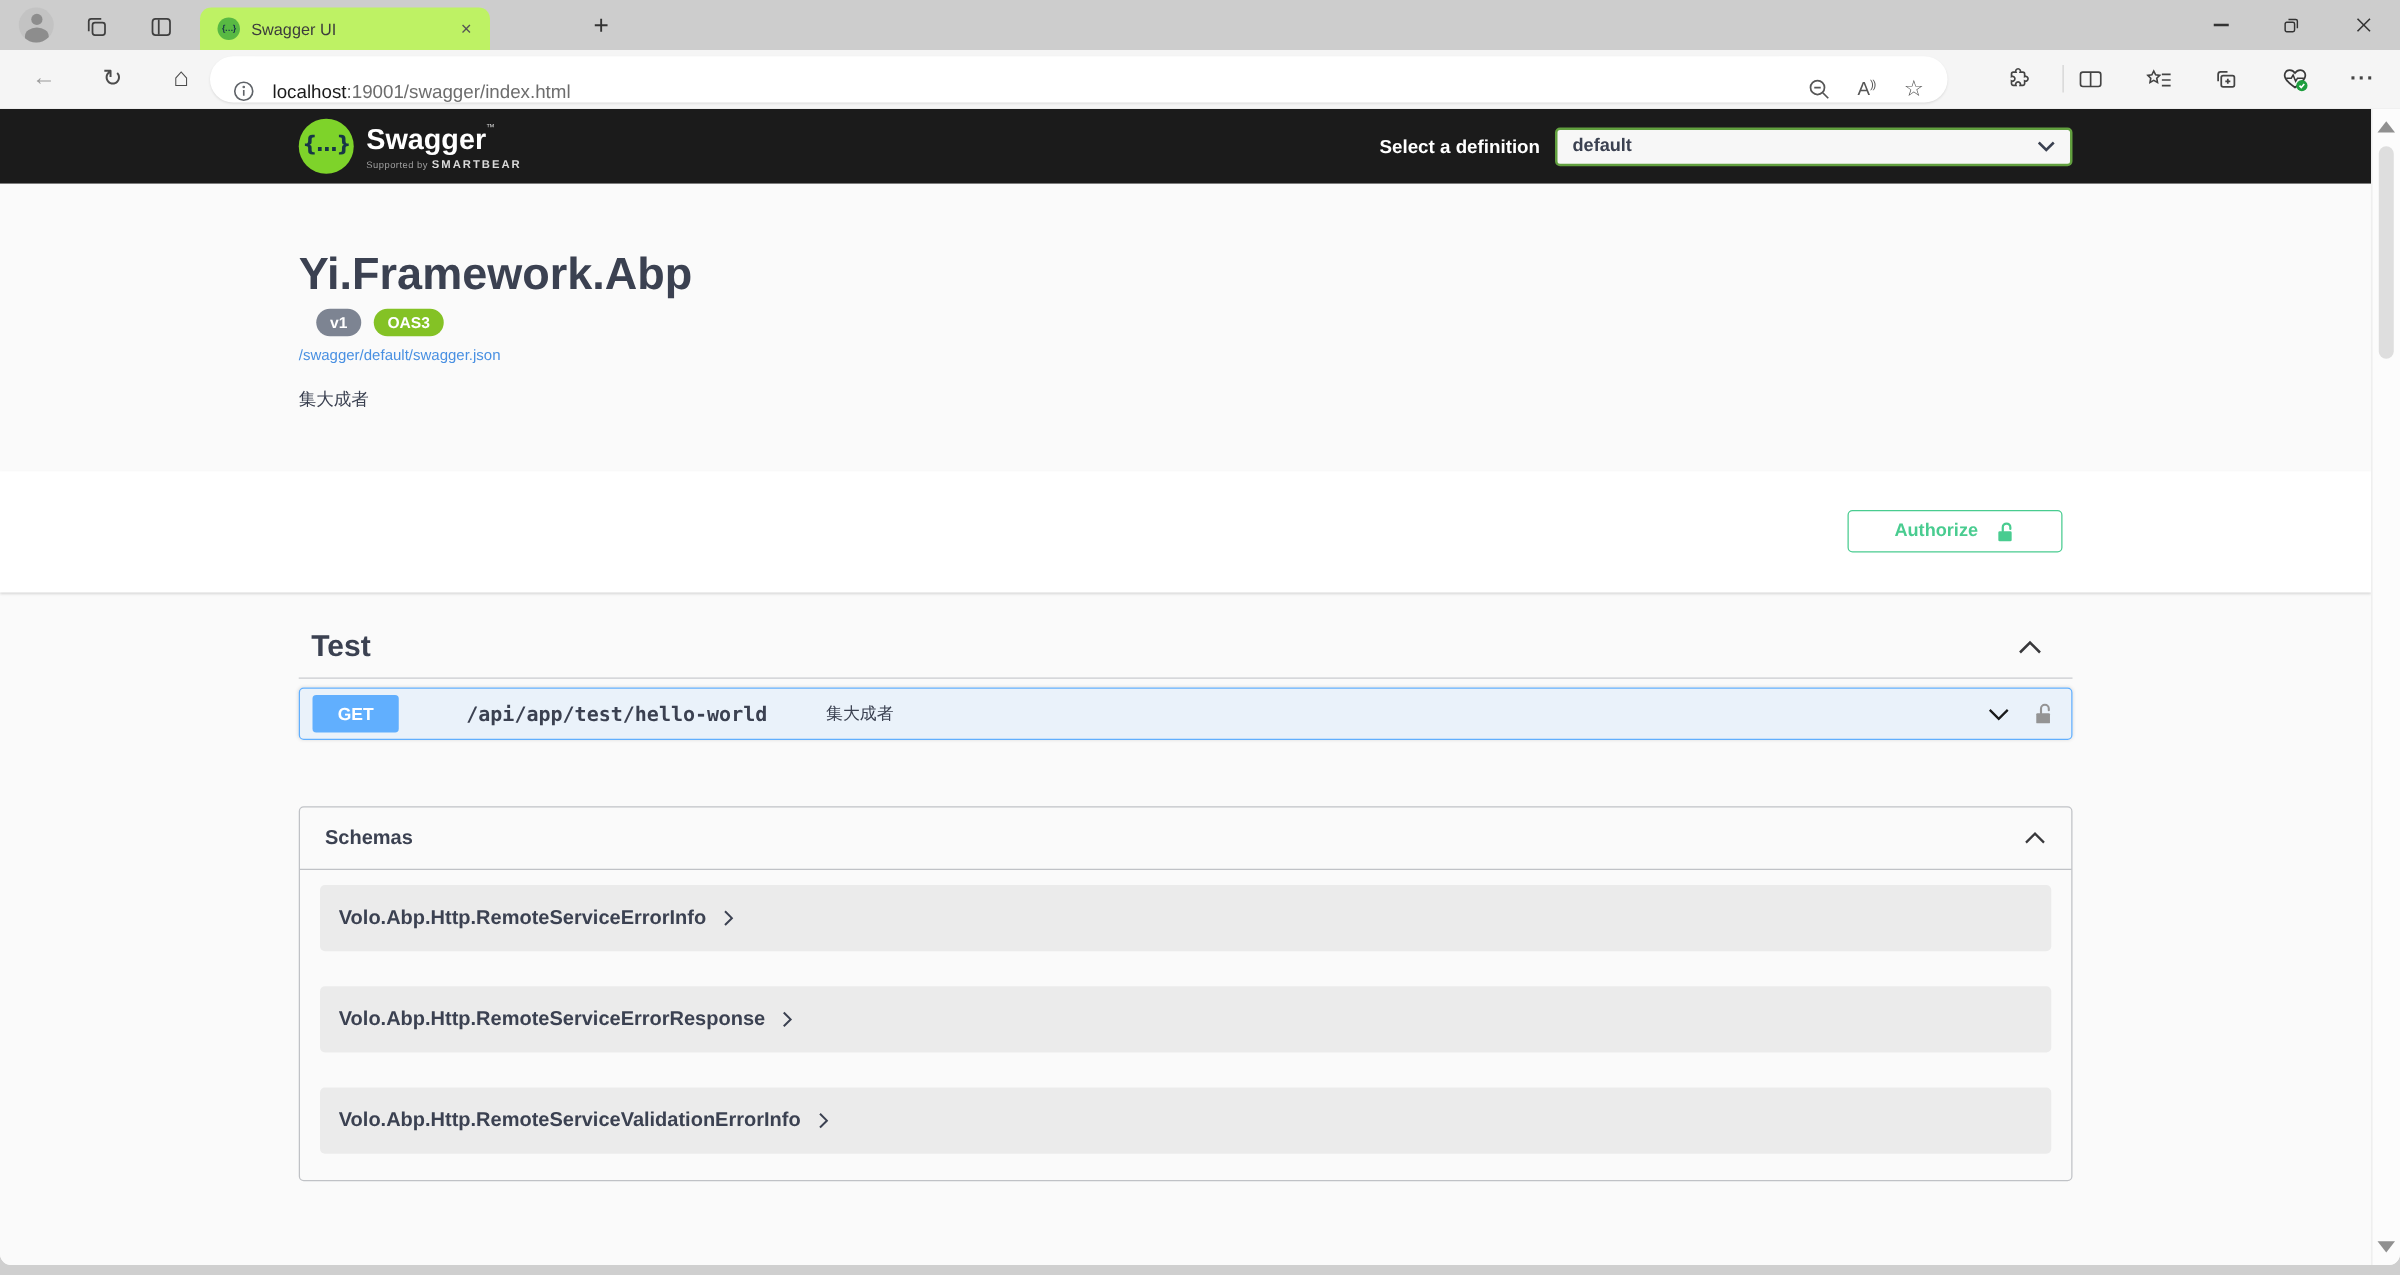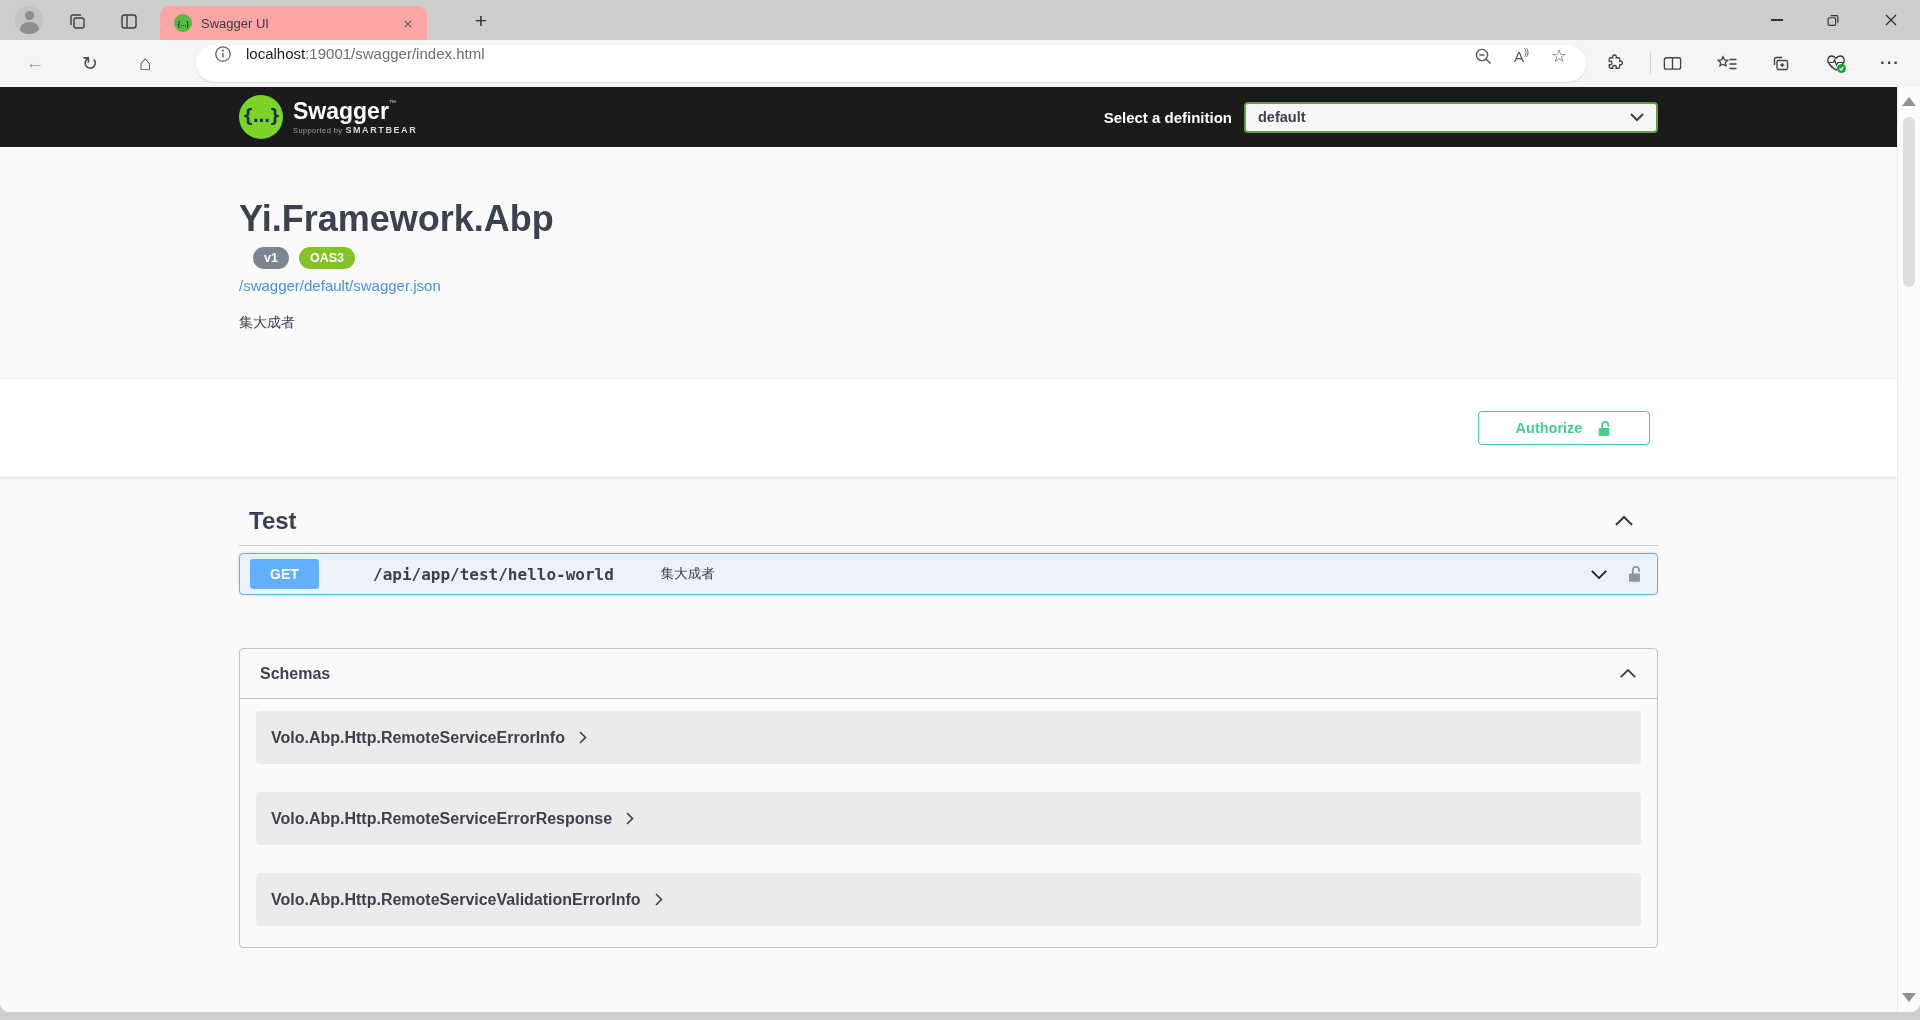--- a/index.html
+++ b/index.html
@@ -6,36 +6,36 @@
   html,body { width:1920px; height:1020px; overflow:hidden; background:#cfcfcf; }
   body { font-family:"Liberation Sans", sans-serif; }
   .window { position:relative; width:1920px; height:1020px; }
 
   
   .tabstrip { position:absolute; left:0; top:0; width:1920px; height:40px; background:#cdcdcd; }
   .ts-ic { position:absolute; display:flex; align-items:center; justify-content:center; color:#3f3f3f; }
   .avatar { left:15px; top:6px; width:28px; height:28px; border-radius:50%; background:#c3c3c3; overflow:hidden; }
   .avatar::before { content:""; position:absolute; top:5px; left:10px; width:9px; height:9px; border-radius:50%; background:#8d8d8d; }
   .avatar::after { content:""; position:absolute; top:16px; left:5px; width:19px; height:14px; border-radius:50% 50% 0 0; background:#8d8d8d; }
-  .tab { position:absolute; left:160px; top:6px; width:267px; height:34px; background:#fca5a5; border-radius:9px 9px 0 0; display:flex; align-items:center; padding:0 8px 0 14px; }
+  .tab { position:absolute; left:160px; top:6px; width:232px; height:34px; background:#bef264; border-radius:9px 9px 0 0; display:flex; align-items:center; padding:0 8px 0 14px; }
   .favicon { width:18px; height:18px; border-radius:50%; background:#58b943; color:#173647; font-size:7px; font-weight:bold; display:flex; align-items:center; justify-content:center; letter-spacing:-0.5px; }
   .tab-title { margin-left:9px; font-size:13px; color:#3c3c3c; flex:1; white-space:nowrap; overflow:hidden; }
   .tab-close { width:22px; height:22px; border-radius:4px; display:flex; align-items:center; justify-content:center; color:#555; font-size:15px; }
   .newtab { left:468px; top:9px; width:26px; height:24px; font-size:21px; font-weight:300; color:#333; }
   .winbtn { position:absolute; top:3px; width:44px; height:34px; display:flex; align-items:center; justify-content:center; color:#333; }
   .win-min { left:1755px; } .win-max { left:1811px; } .win-close { left:1869px; }
   .minline { width:12px; height:1.5px; background:#333; }
 
   
   .toolbar { position:absolute; left:0; top:40px; width:1920px; height:47px; background:#f5f5f5; }
   .nav-ic { position:absolute; top:48px; width:30px; height:30px; display:flex; align-items:center; justify-content:center; font-size:19px; color:#4c4c4c; }
   .nav-back { left:20px; color:#9c9c9c; }
   .nav-refresh { left:75px; }
   .nav-home { left:130px; font-size:21px; }
-  .addr { position:absolute; left:196px; top:45px; width:1390px; height:37px; background:#ffffff; border-radius:19px; box-shadow:0 1px 2px rgba(0,0,0,.10); display:flex; align-items:flex-start; }
+  .addr { position:absolute; left:168px; top:45px; width:1390px; height:37px; background:#ffffff; border-radius:19px; box-shadow:0 1px 2px rgba(0,0,0,.10); display:flex; align-items:flex-end; }
   .addr .site-info { margin:0 14px 0 18px; display:flex; }
   .url { font-size:15px; white-space:nowrap; }
   .url-host { color:#1b1b1b; }
   .url-rest { color:#6d6d6d; }
   .pill-right { margin-left:auto; display:flex; gap:16px; padding-right:16px; }
   .pill-ic { width:22px; height:22px; display:flex; align-items:center; justify-content:center; color:#565656; font-size:18px; }
   .ra-a { font-size:15px; color:#565656; font-weight:400; }
   .ra-w { font-size:9px; color:#565656; letter-spacing:-1px; position:relative; top:-4px; }
   .tb-right { position:absolute; top:49px; width:28px; height:28px; display:flex; align-items:center; justify-content:center; color:#444; }
   .tb-div { position:absolute; left:1650px; top:52px; width:1px; height:22px; background:#d2d2d2; }
@@ -66,21 +66,21 @@
   .def-select { width:414px; height:31px; background:#f7f7f7; border:2px solid #62a03f; border-radius:4px; display:flex; align-items:center; padding:0 12px; }
   .def-value { font-size:14.5px; font-weight:bold; color:#3b4151; flex:1; }
 
   
   .info { padding:50px 0 48px; background:#fafafa; }
   .api-title { font-size:36px; line-height:44px; font-weight:700; color:#3b4151; display:flex; align-items:flex-start;flex-direction:column; }
   .badges { display:flex; gap:10px; margin-left:14px; margin-top:6px; }
   .badge { font-size:12.5px; font-weight:bold; color:#fff; border-radius:14px; padding:4px 11px; line-height:14px; }
   .badge-v1 { background:#7d8492; }
   .badge-oas { background:#84c225; }
-  .spec-link { margin-top:8px; font-size:15px; color:#4990e2; }
+  .spec-link { margin-top:8px; font-size:12px; color:#4990e2; }
   .api-desc { margin-top:20px; font-size:14px; color:#3b4151; }
 
   
   .scheme { height:97px; background:#ffffff; box-shadow:0 1px 2px rgba(0,0,0,.15); }
   .scheme .wrapper { display:flex; justify-content:flex-end; }
   .btn-authorize { margin-top:31px; margin-right:8px; width:172px; height:34px; background:transparent; border:1px solid #49cc90; border-radius:4px; color:#49cc90; font-family:"Liberation Sans",sans-serif; font-size:14.5px; font-weight:bold; display:flex; align-items:center; justify-content:center; gap:14px; cursor:pointer; }
 
   
   .ops { margin-top:28px; }
   .optag { display:flex; align-items:center; justify-content:space-between; padding:0 10px 8px; border-bottom:1px solid rgba(59,65,81,.25); }

